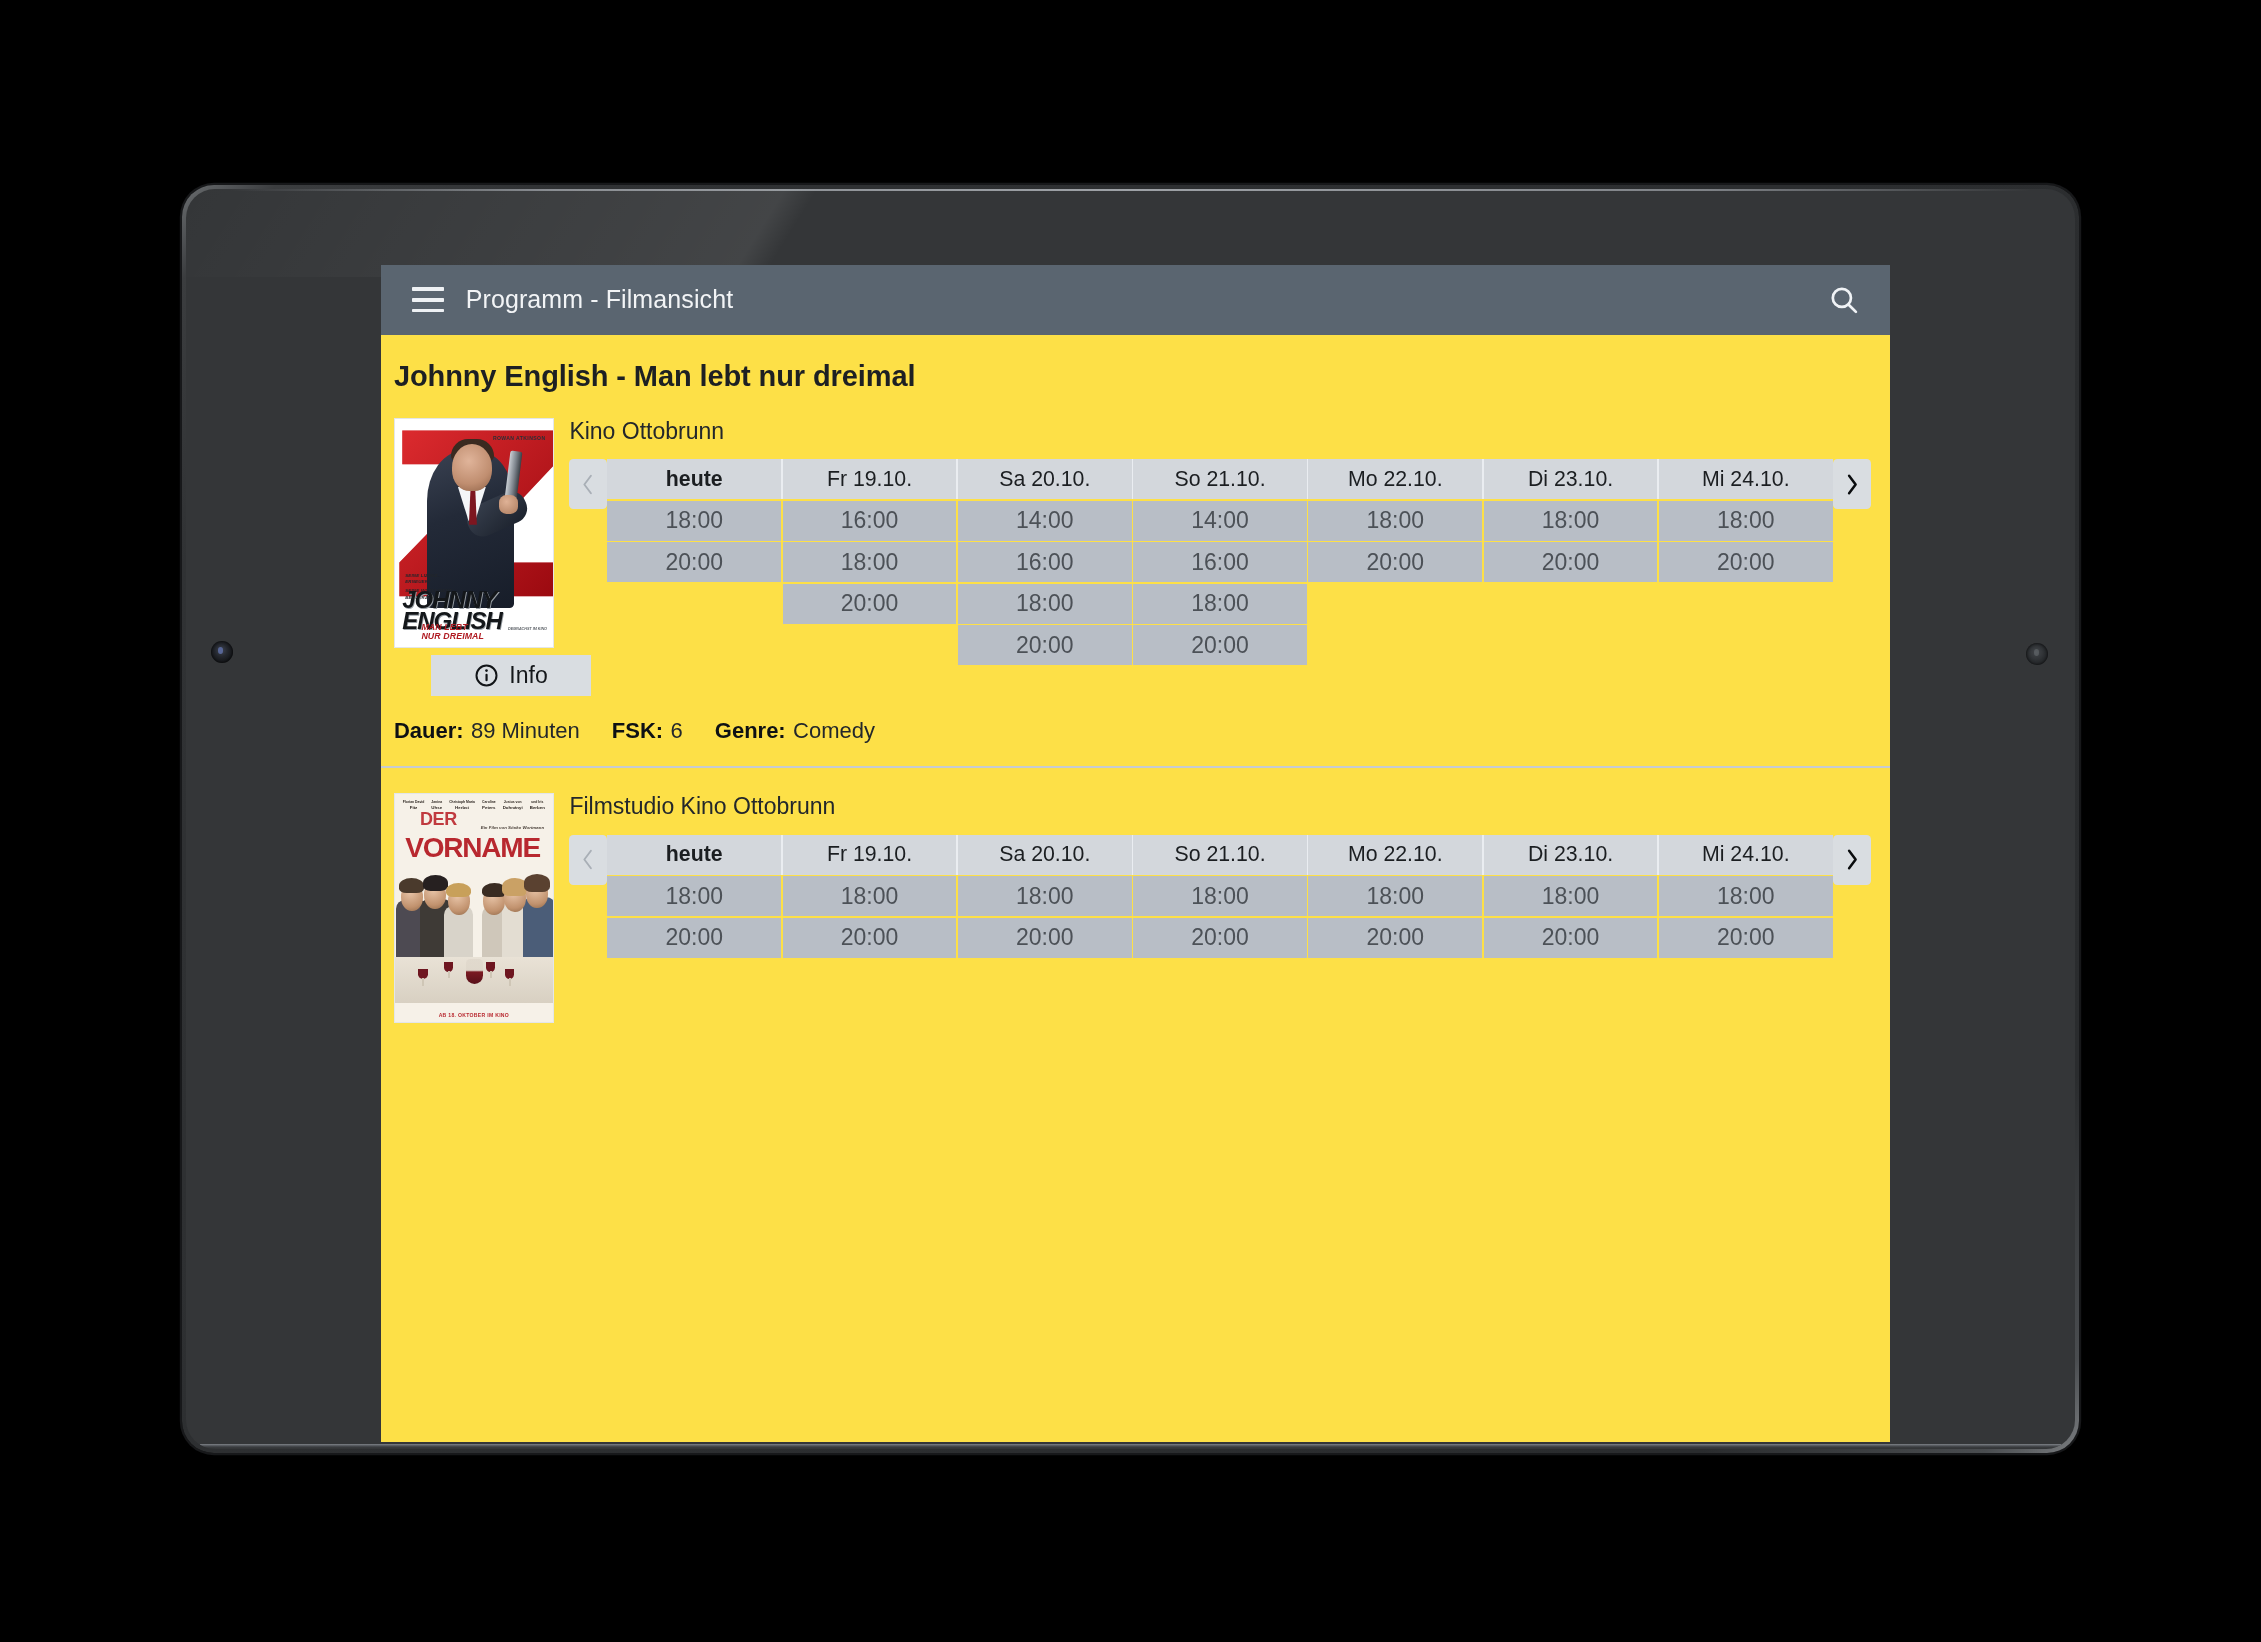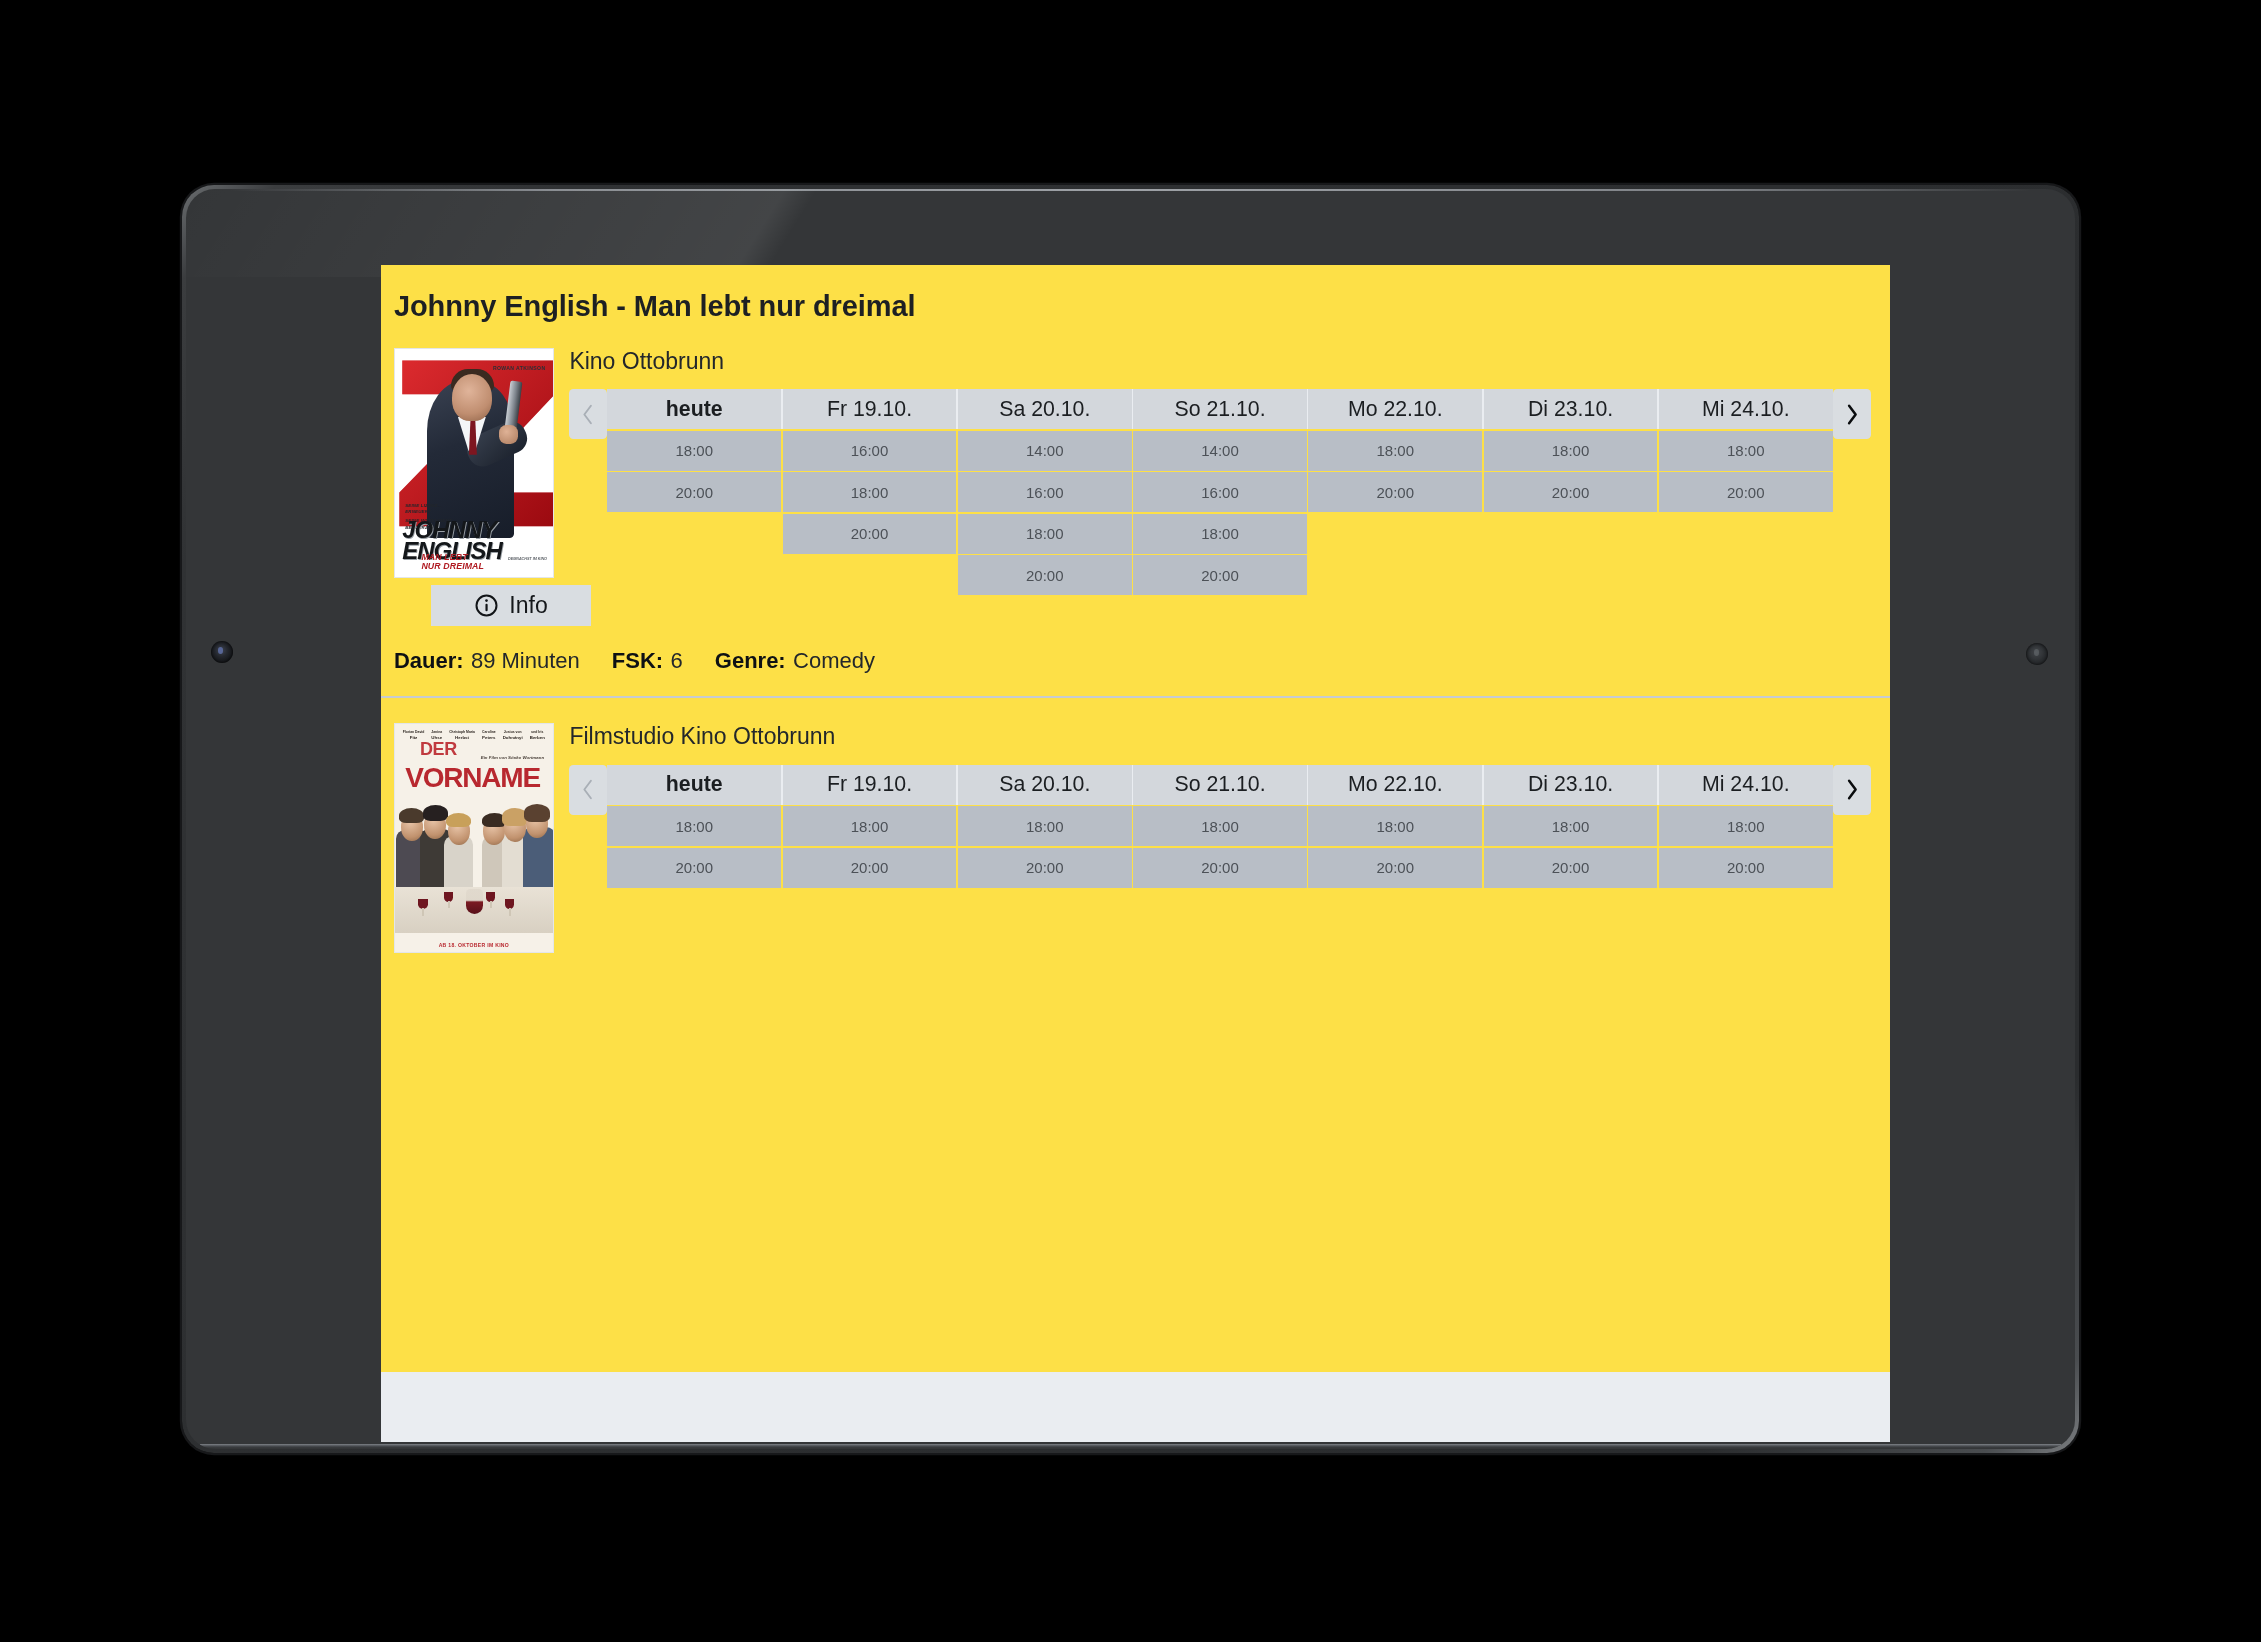--- a/index.html
+++ b/index.html
@@ -336,21 +336,21 @@
     grid-template-columns: repeat(7, 1fr);
     gap: 1.5px;
     margin-top: 1.5px;
     align-items: start;
   }
   .time-col { display: flex; flex-direction: column; gap: 1.5px; }
   .time-cell {
     height: 40px;
     background: #b8bec6;
     display: flex; align-items: center; justify-content: center;
-    font-size: 15px;
+    font-size: 23px;
     color: #4c5157;
     cursor: pointer;
   }
 
   
   .meta-line {
     margin-top: 22px;
     padding-left: 13.2px;
     font-size: 22px;
     color: #23272b;
@@ -368,20 +368,33 @@
 <div id="tablet-frame">
   <div id="tablet-bezel-inner">
     <div id="bezel-top-hairline"></div>
     <div id="bezel-glare"></div>
     <div id="bezel-bottom-hairline"></div>
     <div class="camera-dot" id="camera-left"></div>
     <div class="camera-dot" id="camera-right"></div>
 
     <div id="screen">
 
+      <div id="app-bar">
+        <div id="hamburger-icon">
+          <span></span>
+            <span></span>
+            <span></span>
+        </div>
+        <div id="app-bar-title">Programm - Filmansicht</div>
+        <div id="app-bar-spacer"></div>
+        <svg id="search-icon" viewBox="0 0 24 24" fill="none">
+          <circle cx="10.5" cy="10.5" r="6.4" stroke="#f0f3f6" stroke-width="1.9"></circle>
+          <line x1="15.3" y1="15.3" x2="20.4" y2="20.4" stroke="#f0f3f6" stroke-width="1.9" stroke-linecap="round"></line>
+        </svg>
+      </div>
 
       <div id="content">
 
         <div class="movie-section">
           <div class="movie-title">Johnny English - Man lebt nur dreimal</div>
 
           <div class="movie-body">
 
             <div class="poster-col">
               <div class="poster poster-tall">

